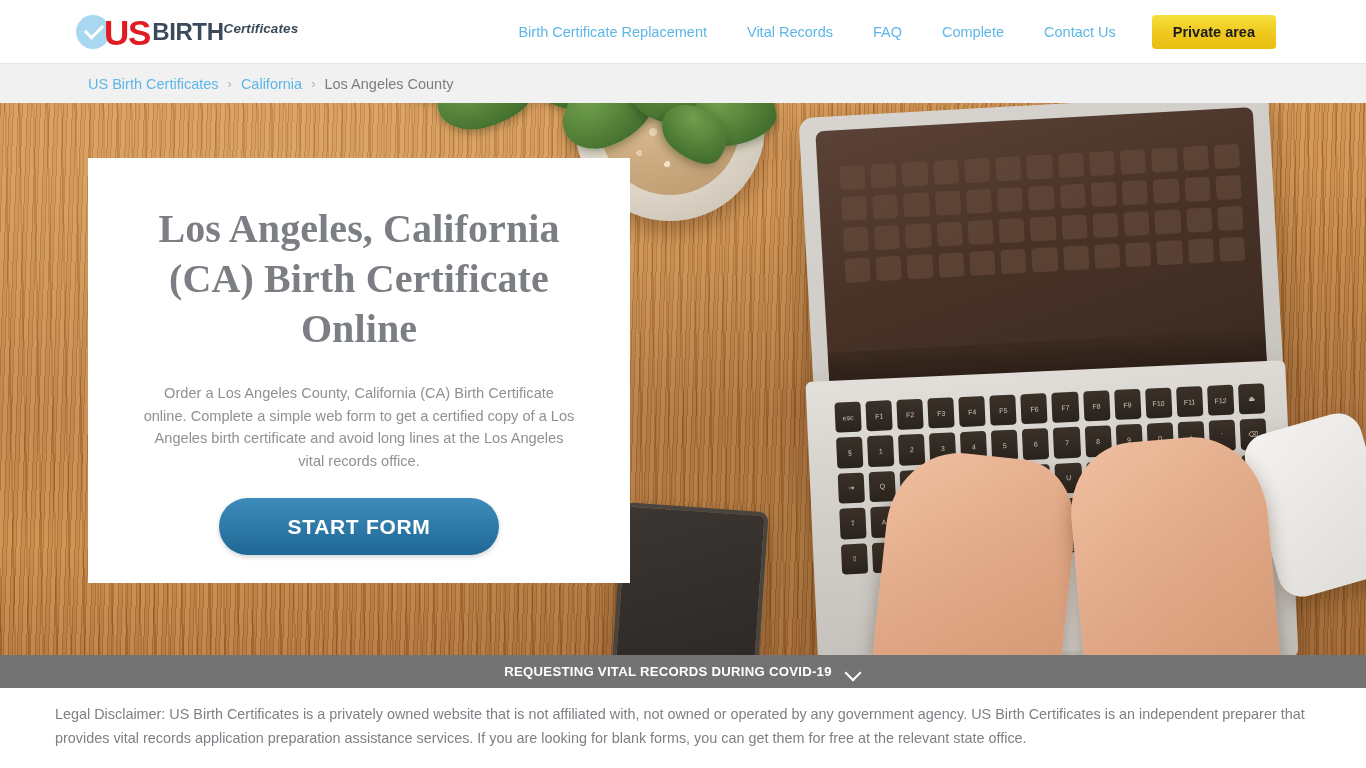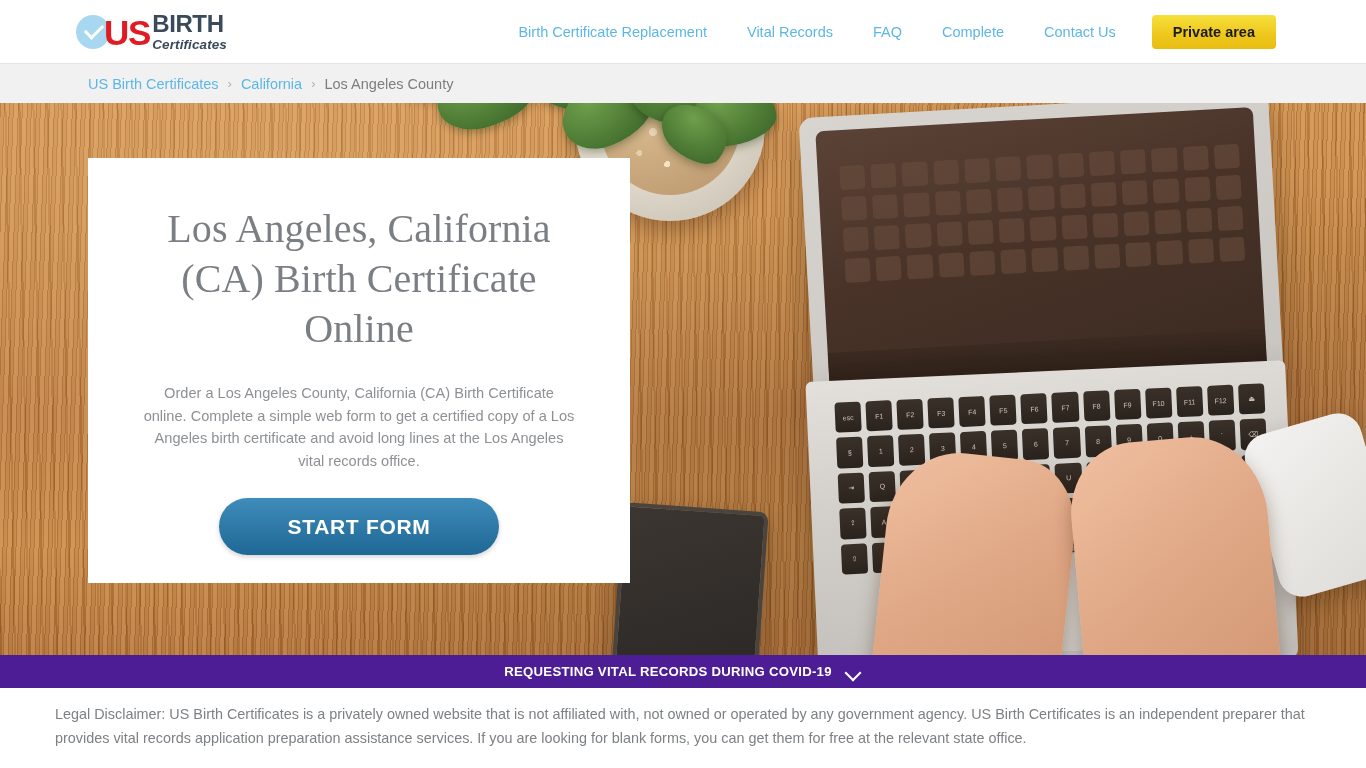--- a/index.html
+++ b/index.html
@@ -53,21 +53,21 @@
     font-weight: bold;
     color: #e01b24;
     letter-spacing: -1.2px;
     line-height: 1;
     font-family: "Liberation Sans", sans-serif;
     position: relative;
     z-index: 2;
   }
   .logo-words {
     display: flex;
-    flex-direction: column;
+    flex-direction: row;
     justify-content: center;
     margin-left: 2px;
     line-height: 1;
   }
   .logo-birth {
     font-size: 24px;
     font-weight: bold;
     color: #3a4a5a;
     letter-spacing: -0.4px;
     line-height: 1;
@@ -322,21 +322,21 @@
     background: #ffffff;
     padding: 46px 44px 0 44px;
     text-align: center;
     z-index: 10;
   }
   .hero-title {
     font-family: "Liberation Serif", serif;
     font-size: 40px;
     line-height: 50px;
     color: #7b7f84;
-    font-weight: normal;
+    font-weight: bold;
     margin: 0 0 28px 0;
     letter-spacing: 0.1px;
   }
   .hero-sub {
     font-size: 14.6px;
     line-height: 22.6px;
     color: #8d9094;
     margin: 0 11px 26px 11px;
   }
   .btn-start {
@@ -351,21 +351,21 @@
     width: 280px;
     height: 57px;
     cursor: pointer;
     box-shadow: 0 2px 5px rgba(0,0,0,0.18);
     font-family: "Liberation Sans", sans-serif;
   }
 
   
   .covid {
     height: 33px;
-    background: #4c1d95;
+    background: #737373;
     display: flex;
     align-items: center;
     justify-content: center;
     gap: 13px;
     cursor: pointer;
   }
   .covid-text {
     color: #ffffff;
     font-size: 13.2px;
     font-weight: bold;

